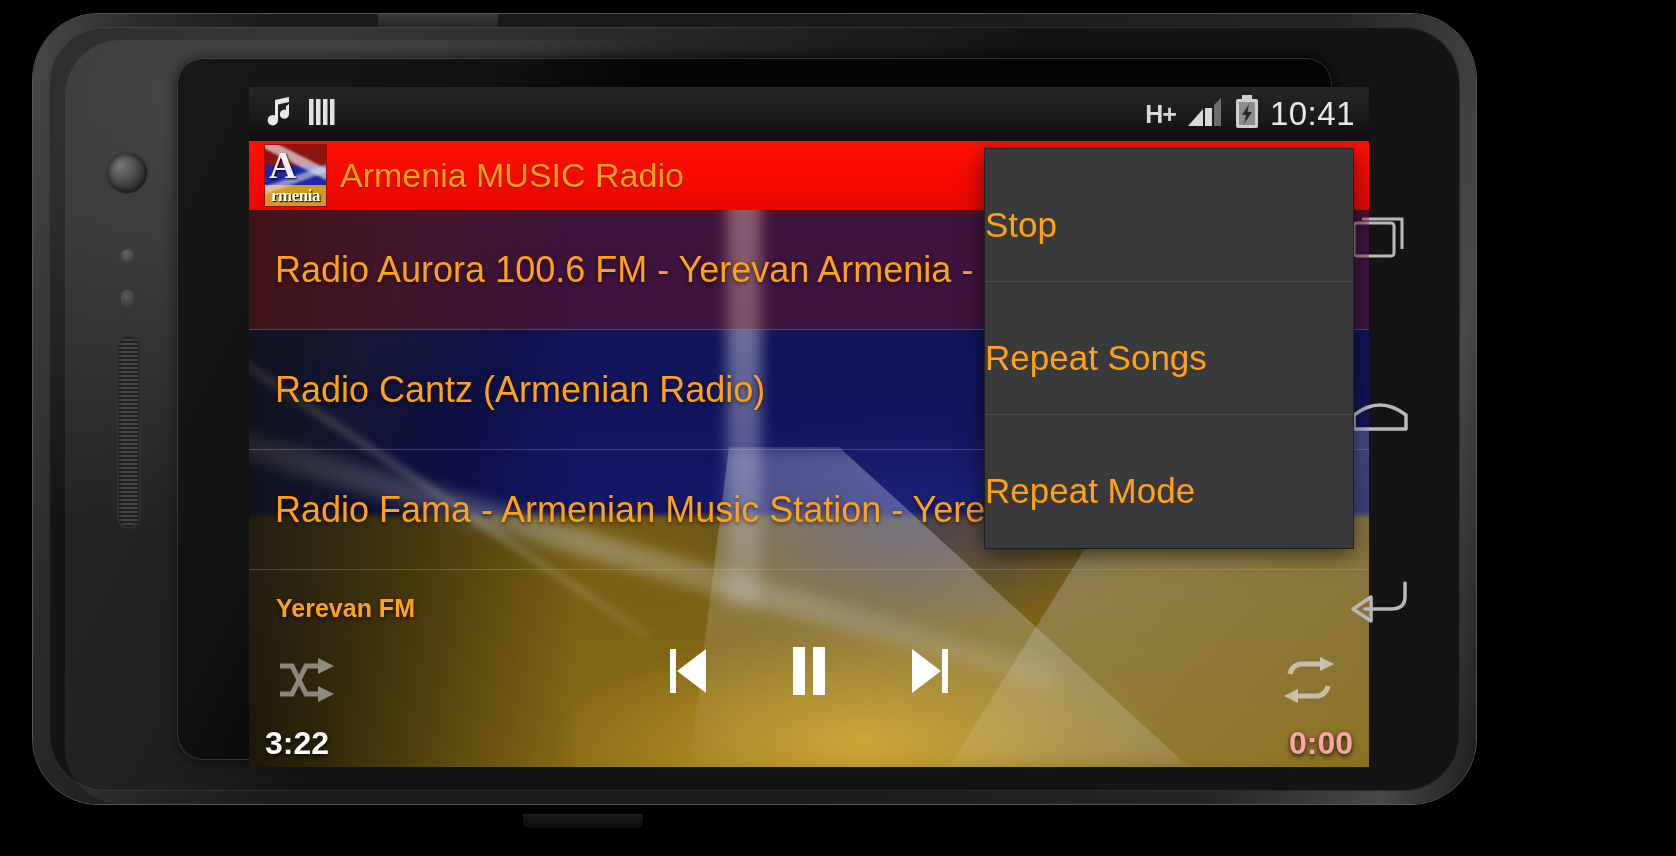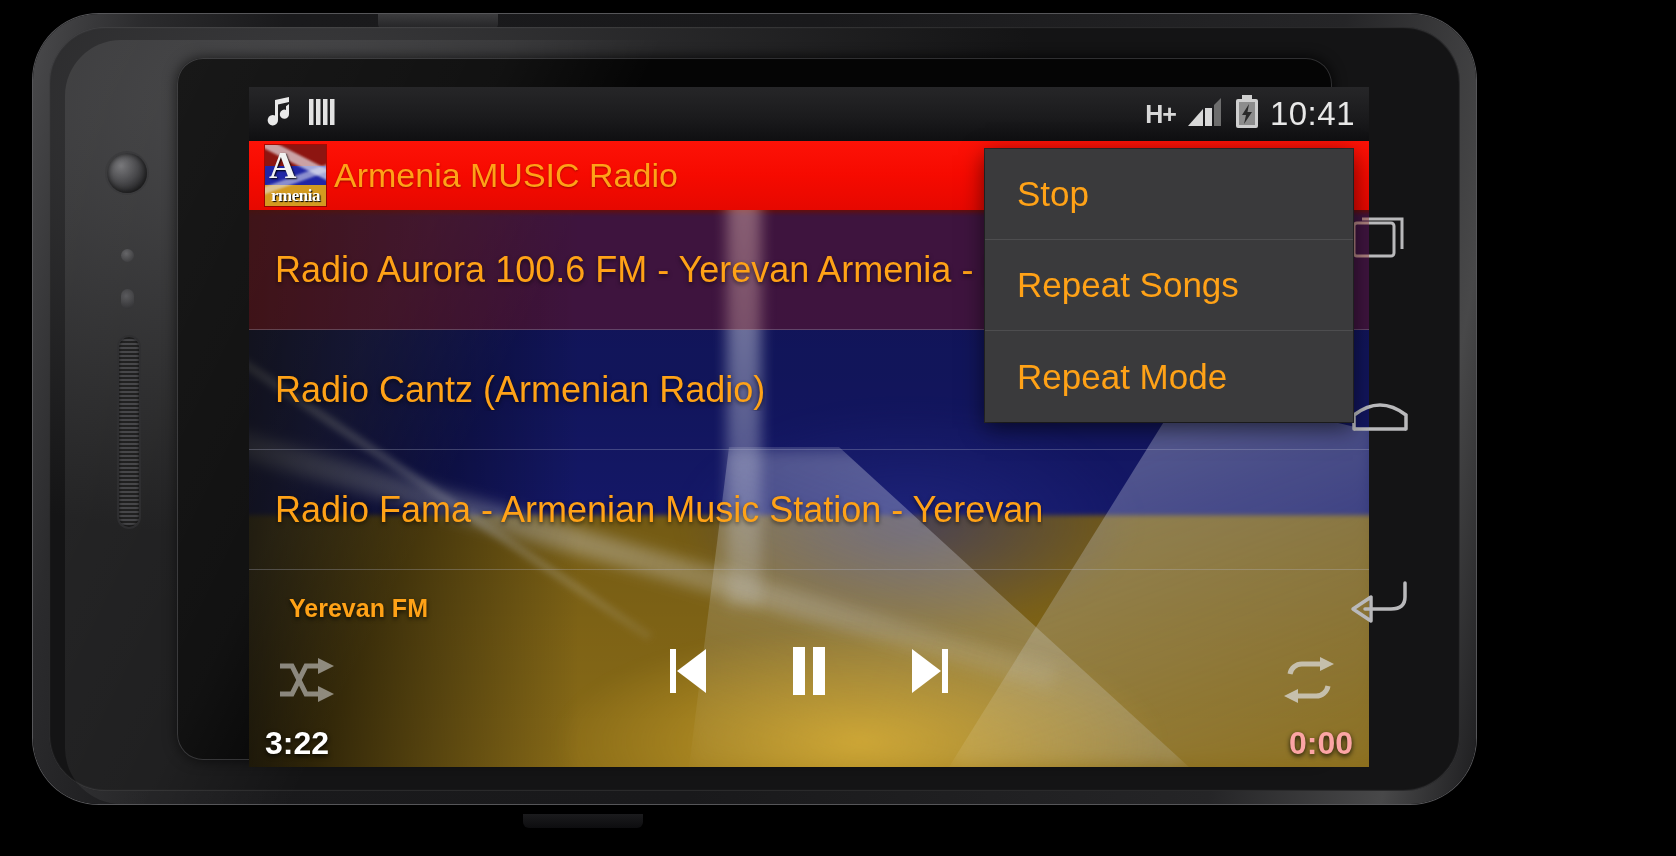--- a/index.html
+++ b/index.html
@@ -136,21 +136,21 @@
   .app-logo .lg-a{ position:absolute; left:4px; top:-2px; font-size:38px; font-weight:700;
      color:#f2f2f2; font-family:"Liberation Serif", serif; text-shadow:1px 1px 2px #000;}
   .app-logo .lg-sweep{ position:absolute; left:-6px; top:10px; width:78px; height:10px;
      background:rgba(235,238,245,.65); transform:rotate(27deg); filter:blur(1px); }
   .app-logo .lg-sweep2{ position:absolute; left:-6px; top:30px; width:78px; height:7px;
      background:rgba(225,228,238,.55); transform:rotate(-20deg); filter:blur(1px); }
   .app-logo .lg-word{ position:absolute; left:6px; bottom:0px; font-size:17px; font-weight:700;
      color:#ffffff; font-family:"Liberation Serif", serif; letter-spacing:-.5px;
      text-shadow:1px 1px 1px #000; }
   .app-title{
-    color:#ffa217; font-size:34px; margin-left:8px; white-space:nowrap;
+    color:#ffa217; font-size:34px; margin-left:14px; white-space:nowrap;
     text-shadow:0 1px 2px rgba(0,0,0,.35);
   }
   .ab-actions{ margin-left:auto; display:flex; align-items:center; gap:0; }
   .ab-btn{ width:86px; height:69px; display:flex; align-items:center; justify-content:center;
      cursor:pointer; }
   .ab-over{ width:60px; }
   .dots{ display:flex; flex-direction:column; gap:6px; align-items:center; }
   .dots i{ display:block; width:8px; height:8px; border-radius:50%;
      background:#f6f2f2; }
 
@@ -162,43 +162,44 @@
     cursor:pointer;
   }
   .list-row .title{
     color:#ffa217; font-size:36px; white-space:nowrap; overflow:hidden;
     text-shadow:0 2px 4px rgba(0,0,0,.55);
   }
   .row-hl{ background:rgba(150,20,12,.34); }
 
   
   .nowbar{ position:absolute; left:0; top:507px; width:100%; z-index:20; }
-  .np-sub{ color:#ffa217; font-size:25px; font-weight:700; padding-left:40px;
+  .np-sub{ color:#ffa217; font-size:25px; font-weight:700; padding-left:27px;
      text-shadow:0 2px 4px rgba(0,0,0,.7); }
   .controls{ position:relative; height:92px; margin-top:14px; }
   .ctr-center{ position:absolute; left:0; right:0; top:6px; display:flex;
      justify-content:center; align-items:center; gap:74px; }
   .icon-btn{ cursor:pointer; display:flex; align-items:center; justify-content:center; }
   .shuffle-btn{ position:absolute; left:20px; top:14px; width:76px; height:62px; opacity:.55; }
   .repeat-btn{ position:absolute; right:22px; top:14px; width:76px; height:62px; opacity:.72; }
   .times{ position:relative; height:42px;text-align:right; }
   .t-left{ position:absolute; left:16px; top:-4px; color:#ffffff; font-size:32px; font-weight:700;
      text-shadow:0 2px 5px rgba(0,0,0,.85); }
   .t-right{ position:absolute; right:16px; top:-4px; color:#fca5a5; font-size:32px; font-weight:700;
      text-shadow:0 2px 5px rgba(0,0,0,.85); }
 
   
   .menu{
     position:absolute; right:16px; top:62px; width:368px; z-index:60;
     background:#3a3a3c; box-shadow:0 6px 22px rgba(0,0,0,.6), 0 0 0 1px #2c2c2e;
   }
   .menu-item{
-    height:91px; display:flex; align-items:center; padding-left:32px;
+    height:114px; display:flex; align-items:center; 
     color:#ffa217; font-size:35px; cursor:pointer;
     border-bottom:1px solid #4d4d4f;
+    margin-top:19px;
   }
   .menu-item:last-child{ border-bottom:none; }
 </style>
 </head>
 <body>
 
 <div id="stage">
 
   <div class="phone-outer">
     <div class="top-nub"></div>

